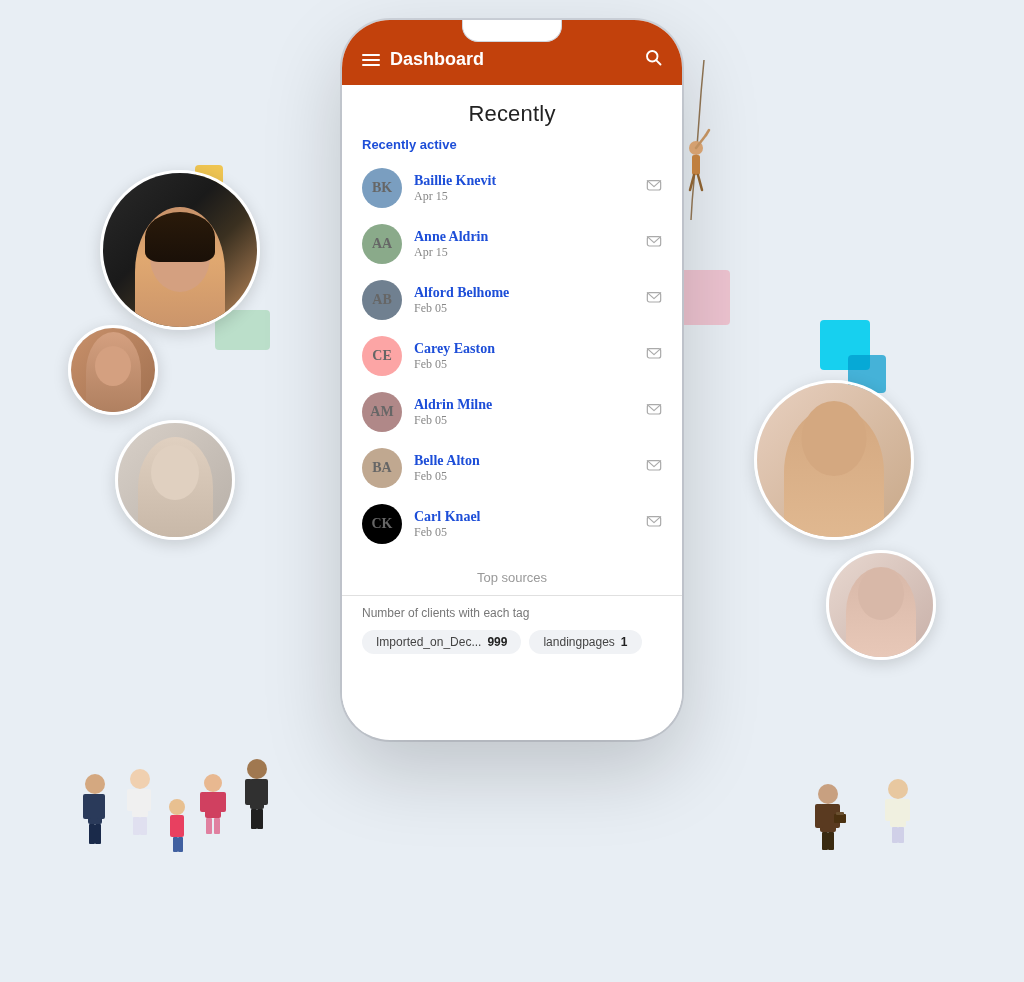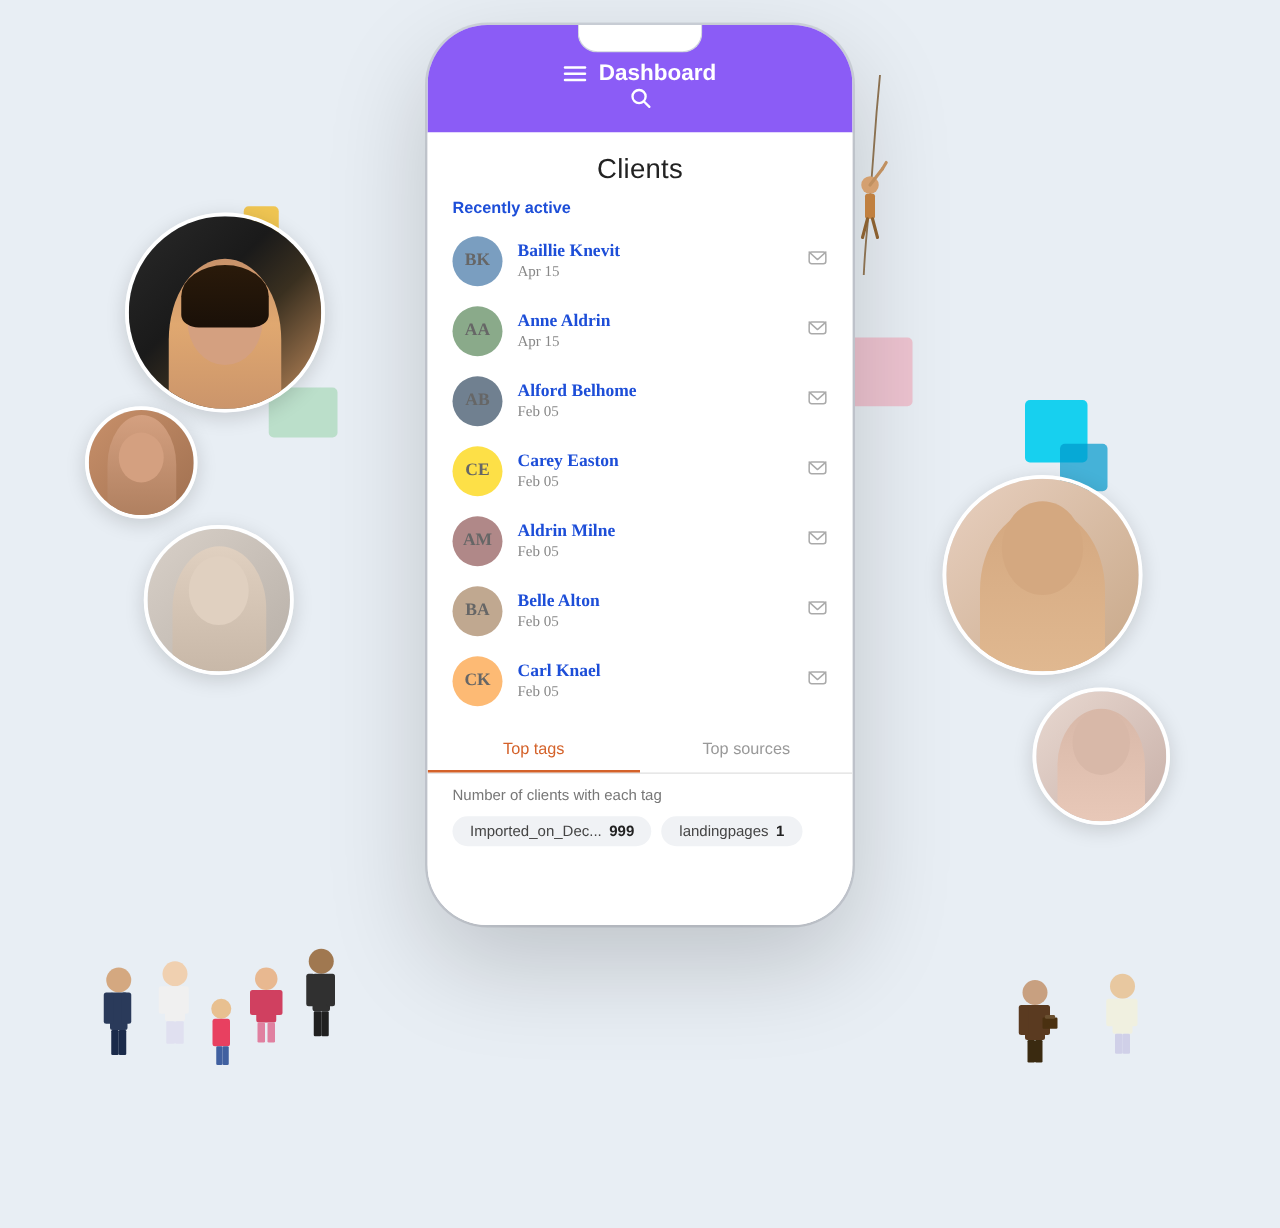--- a/index.html
+++ b/index.html
@@ -47,26 +47,25 @@
       top: 0;
       left: 50%;
       transform: translateX(-50%);
       z-index: 10;
       border: 1.5px solid #d0d5dd;
       border-top: none;
     }
 
     
     .phone-header {
-      background: #8b5cf6;
+      background: #c2410c;
       padding: 28px 20px 14px;
       display: flex;
       align-items: center;
       justify-content: space-between;
-      flex-direction: column;
     }
 
     .phone-header-left {
       display: flex;
       align-items: center;
       gap: 10px;
     }
 
     .hamburger-icon {
       display: flex;
@@ -301,21 +300,21 @@
       </div>
       <div class="search-icon-wrap">
         <svg width="18" height="18" viewBox="0 0 24 24" fill="none" stroke="#fff" stroke-width="2.5" stroke-linecap="round">
           <circle cx="11" cy="11" r="7"></circle>
           <line x1="16.5" y1="16.5" x2="22" y2="22"></line>
         </svg>
       </div>
     </div>
 
     <div class="phone-body">
-      <h1 class="clients-title">Clients</h1>
+      <h1 class="clients-title">Recently</h1>
       <div class="section-label">Recently active</div>
 
       <ul class="client-list">
 
       <li class="client-item">
       <div class="client-avatar" style="background:#7a9ec0;">
         <span>BK</span>
       </div>
       <div class="client-info">
         <div class="client-name">Baillie Knevit</div>
@@ -352,21 +351,21 @@
         <div class="client-date">Feb 05</div>
       </div>
       <div class="message-icon">
         <svg width="16" height="16" viewBox="0 0 24 24" fill="none" stroke="#aaa" stroke-width="1.8" stroke-linecap="round" stroke-linejoin="round">
           <rect x="2" y="4" width="20" height="14" rx="3"></rect>
           <polyline points="2,4 12,13 22,4"></polyline>
         </svg>
       </div>
     </li>
           <li class="client-item">
-      <div class="client-avatar" style="background:#fde047;">
+      <div class="client-avatar" style="background:#fca5a5;">
         <span>CE</span>
       </div>
       <div class="client-info">
         <div class="client-name">Carey Easton</div>
         <div class="client-date">Feb 05</div>
       </div>
       <div class="message-icon">
         <svg width="16" height="16" viewBox="0 0 24 24" fill="none" stroke="#aaa" stroke-width="1.8" stroke-linecap="round" stroke-linejoin="round">
           <rect x="2" y="4" width="20" height="14" rx="3"></rect>
           <polyline points="2,4 12,13 22,4"></polyline>
@@ -397,38 +396,37 @@
         <div class="client-date">Feb 05</div>
       </div>
       <div class="message-icon">
         <svg width="16" height="16" viewBox="0 0 24 24" fill="none" stroke="#aaa" stroke-width="1.8" stroke-linecap="round" stroke-linejoin="round">
           <rect x="2" y="4" width="20" height="14" rx="3"></rect>
           <polyline points="2,4 12,13 22,4"></polyline>
         </svg>
       </div>
     </li>
           <li class="client-item">
-      <div class="client-avatar" style="background:#fdba74;">
+      <div class="client-avatar" style="background:#000000;">
         <span>CK</span>
       </div>
       <div class="client-info">
         <div class="client-name">Carl Knael</div>
         <div class="client-date">Feb 05</div>
       </div>
       <div class="message-icon">
         <svg width="16" height="16" viewBox="0 0 24 24" fill="none" stroke="#aaa" stroke-width="1.8" stroke-linecap="round" stroke-linejoin="round">
           <rect x="2" y="4" width="20" height="14" rx="3"></rect>
           <polyline points="2,4 12,13 22,4"></polyline>
         </svg>
       </div>
     </li>
         </ul>
 
       <div class="tabs-wrap">
-        <div class="tab-item active">Top tags</div>
         <div class="tab-item">Top sources</div>
       </div>
 
       <div class="tags-section">
         <div class="tags-desc">Number of clients with each tag</div>
         <div class="tag-chips">
 
         <div class="tag-chip">
               <span>Imported_on_Dec...</span>
               <span class="tag-count">999</span>

